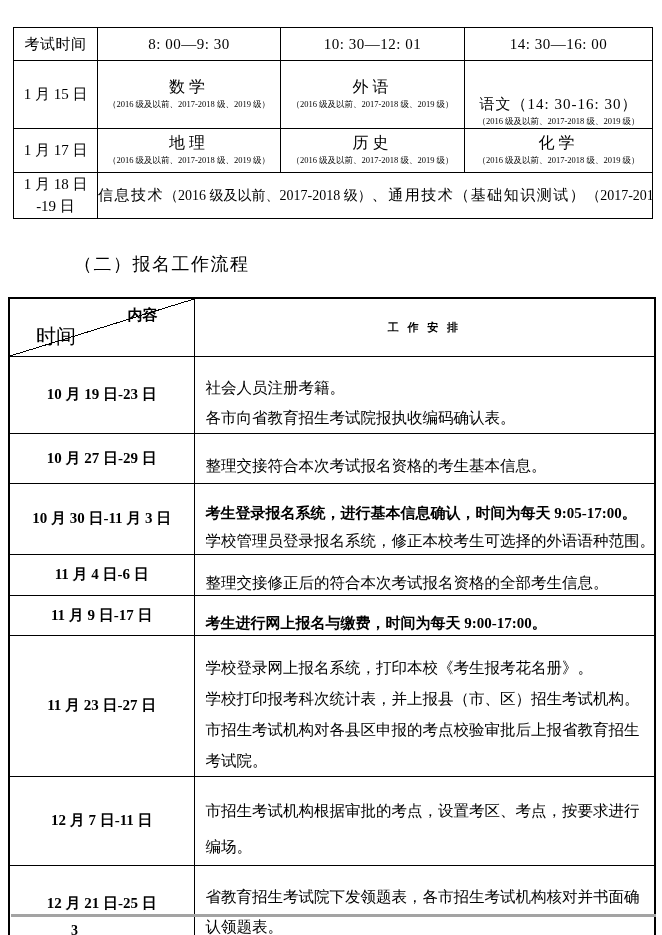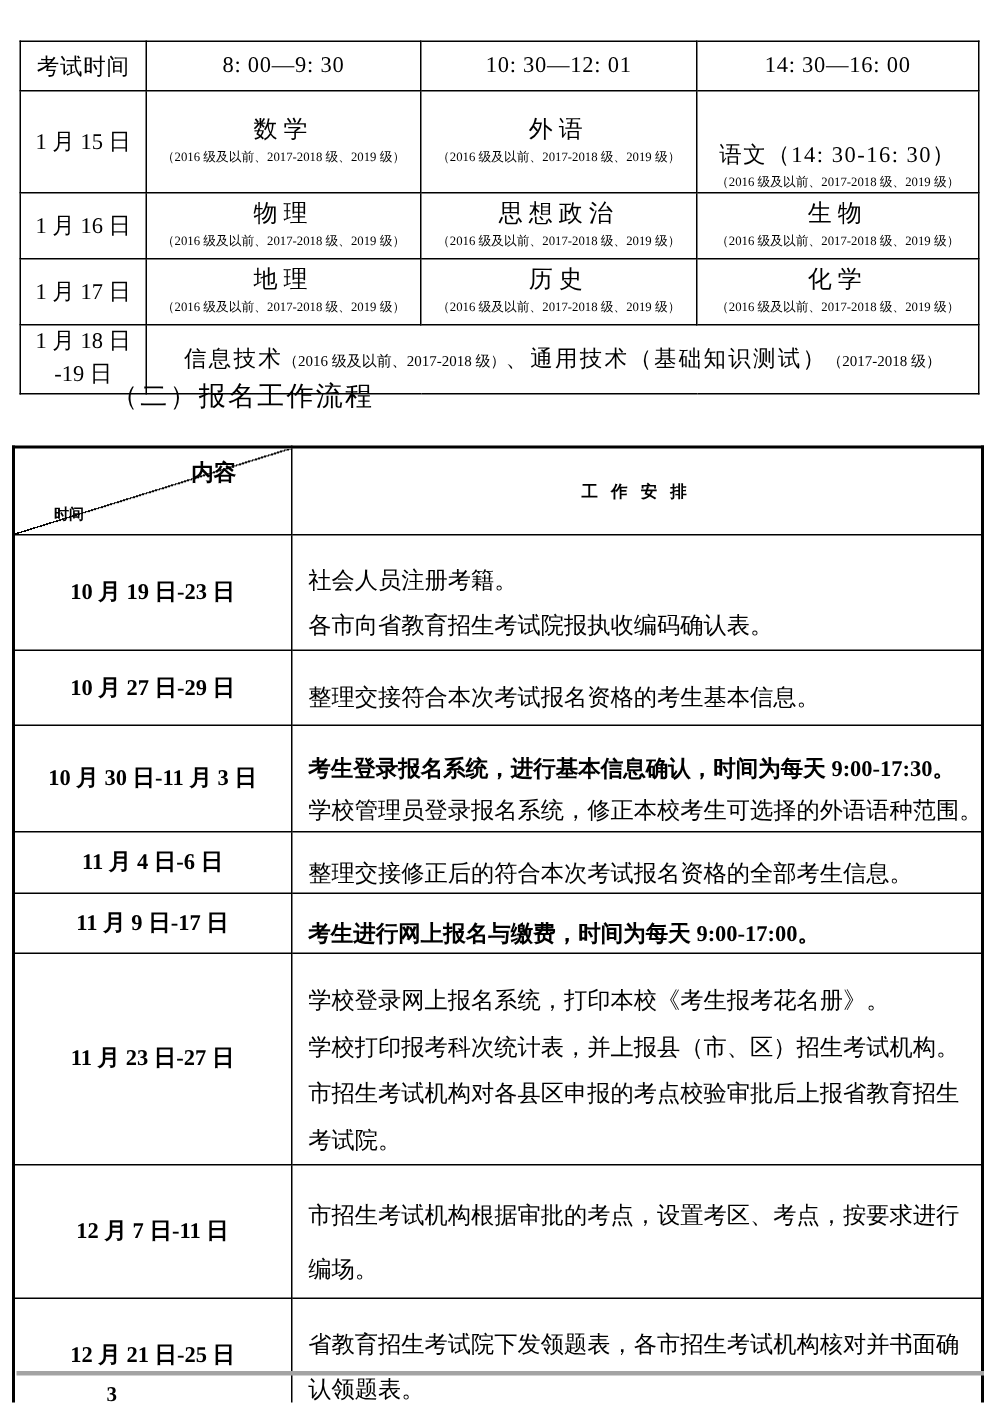--- a/index.html
+++ b/index.html
@@ -21,21 +21,21 @@
   .er-h  { height:33px; }
   .er    { height:44px; }
   .er-last { height:46px; }
   .corner-h, .time-h { font-weight:bold; font-size:15px; letter-spacing:0.5px; }
   .date-cell { font-weight:bold; font-size:15px; white-space:nowrap; }
   .date-two-line { line-height:1.45; }
   .subj { font-size:16px; letter-spacing:4px; line-height:1.15; white-space:nowrap; }
   .subj-wide { letter-spacing:1px; font-size:15px;margin-top:35px; }
   .cohort { font-size:8.5px; letter-spacing:0; line-height:1.4; margin-top:3px; white-space:nowrap; }
   .tech-content { font-size:15px; letter-spacing:1.5px; white-space:nowrap; }
-  .tech-content .small { font-size:10px; letter-spacing:0; }
+  .tech-content .small { font-size:14px; letter-spacing:0; }
 
   
   .section-heading {
     position:absolute; left:74px; top:252px;
     font-size:18px; letter-spacing:1.5px; font-weight:500;
   }
 
   
   .flow-table {
     position:absolute; left:8px; top:297px; width:646px;
@@ -62,21 +62,21 @@
   .fr8 { height:70px; }  .fr8 p { line-height:30px; }
   .fr9 { height:49px; }  .fr9 p { line-height:24px; }
 
   
   .diag-cell {
     position:relative; vertical-align:top;
     background:linear-gradient(to bottom right,
       #fff 49.55%, #000 49.55%, #000 50.45%, #fff 50.45%);
   }
   .diag-top    { position:absolute; top:7px; right:36px; font-weight:bold; font-size:15px; }
-  .diag-bottom { position:absolute; bottom:6px; left:26px; font-weight:bold; font-size:10px;text-align:right; }
+  .diag-bottom { position:absolute; bottom:6px; left:26px; font-weight:normal; font-size:20px;text-align:right; }
   .work-h { text-align:center; vertical-align:middle; font-weight:bold; font-size:11px; letter-spacing:3px; }
 
   
   .table-shadow { position:absolute; left:11px; top:914px; width:645px; height:3px; background:#a3a3a3; }
 
   
   .page-mark {
     position:absolute; left:71px; top:924px; width:11px; height:11px;
     overflow:hidden; font-size:14px; font-weight:bold; line-height:14px;
   }
@@ -108,35 +108,20 @@
     <td>
       <div class="subj">外语</div>
       <div class="cohort">（2016 级及以前、2017-2018 级、2019 级）</div>
     </td>
     <td>
       <div class="subj subj-wide">语文（14: 30-16: 30）</div>
       <div class="cohort">（2016 级及以前、2017-2018 级、2019 级）</div>
     </td>
   </tr>
 
-  <tr class="er">
-    <td class="date-cell">1 月 16 日</td>
-    <td>
-      <div class="subj">物理</div>
-      <div class="cohort">（2016 级及以前、2017-2018 级、2019 级）</div>
-    </td>
-    <td>
-      <div class="subj">思想政治</div>
-      <div class="cohort">（2016 级及以前、2017-2018 级、2019 级）</div>
-    </td>
-    <td>
-      <div class="subj">生物</div>
-      <div class="cohort">（2016 级及以前、2017-2018 级、2019 级）</div>
-    </td>
-  </tr>
 
   <tr class="er">
     <td class="date-cell">1 月 17 日</td>
     <td>
       <div class="subj">地理</div>
       <div class="cohort">（2016 级及以前、2017-2018 级、2019 级）</div>
     </td>
     <td>
       <div class="subj">历史</div>
       <div class="cohort">（2016 级及以前、2017-2018 级、2019 级）</div>
@@ -187,21 +172,21 @@
   <tr class="fr2">
     <td class="fdate">10 月 27 日-29 日</td>
     <td class="task-cell">
       <p class="nw">整理交接符合本次考试报名资格的考生基本信息。</p>
     </td>
   </tr>
 
   <tr class="fr3">
     <td class="fdate">10 月 30 日-11 月 3 日</td>
     <td class="task-cell">
-      <p class="nw b">考生登录报名系统，进行基本信息确认，时间为每天 9:00-17:30。</p>
+      <p class="nw b">考生登录报名系统，进行基本信息确认，时间为每天 9:05-17:00。</p>
       <p class="nw">学校管理员登录报名系统，修正本校考生可选择的外语语种范围。</p>
     </td>
   </tr>
 
   <tr class="fr4">
     <td class="fdate">11 月 4 日-6 日</td>
     <td class="task-cell">
       <p class="nw">整理交接修正后的符合本次考试报名资格的全部考生信息。</p>
     </td>
   </tr>

